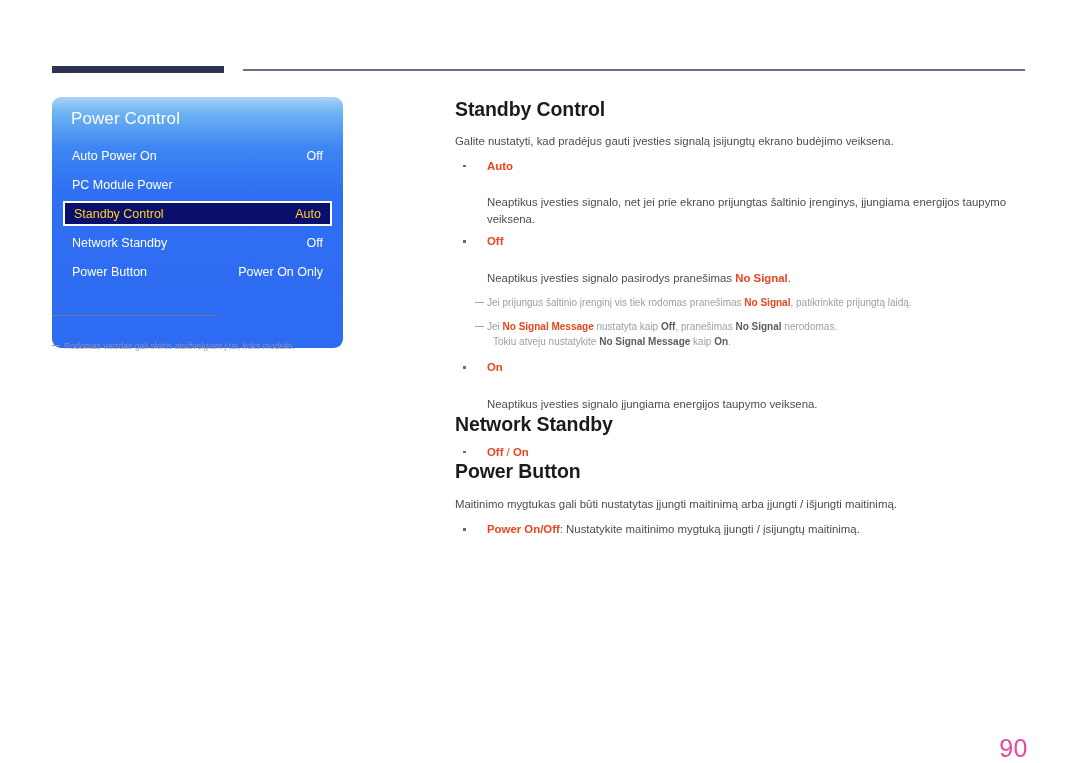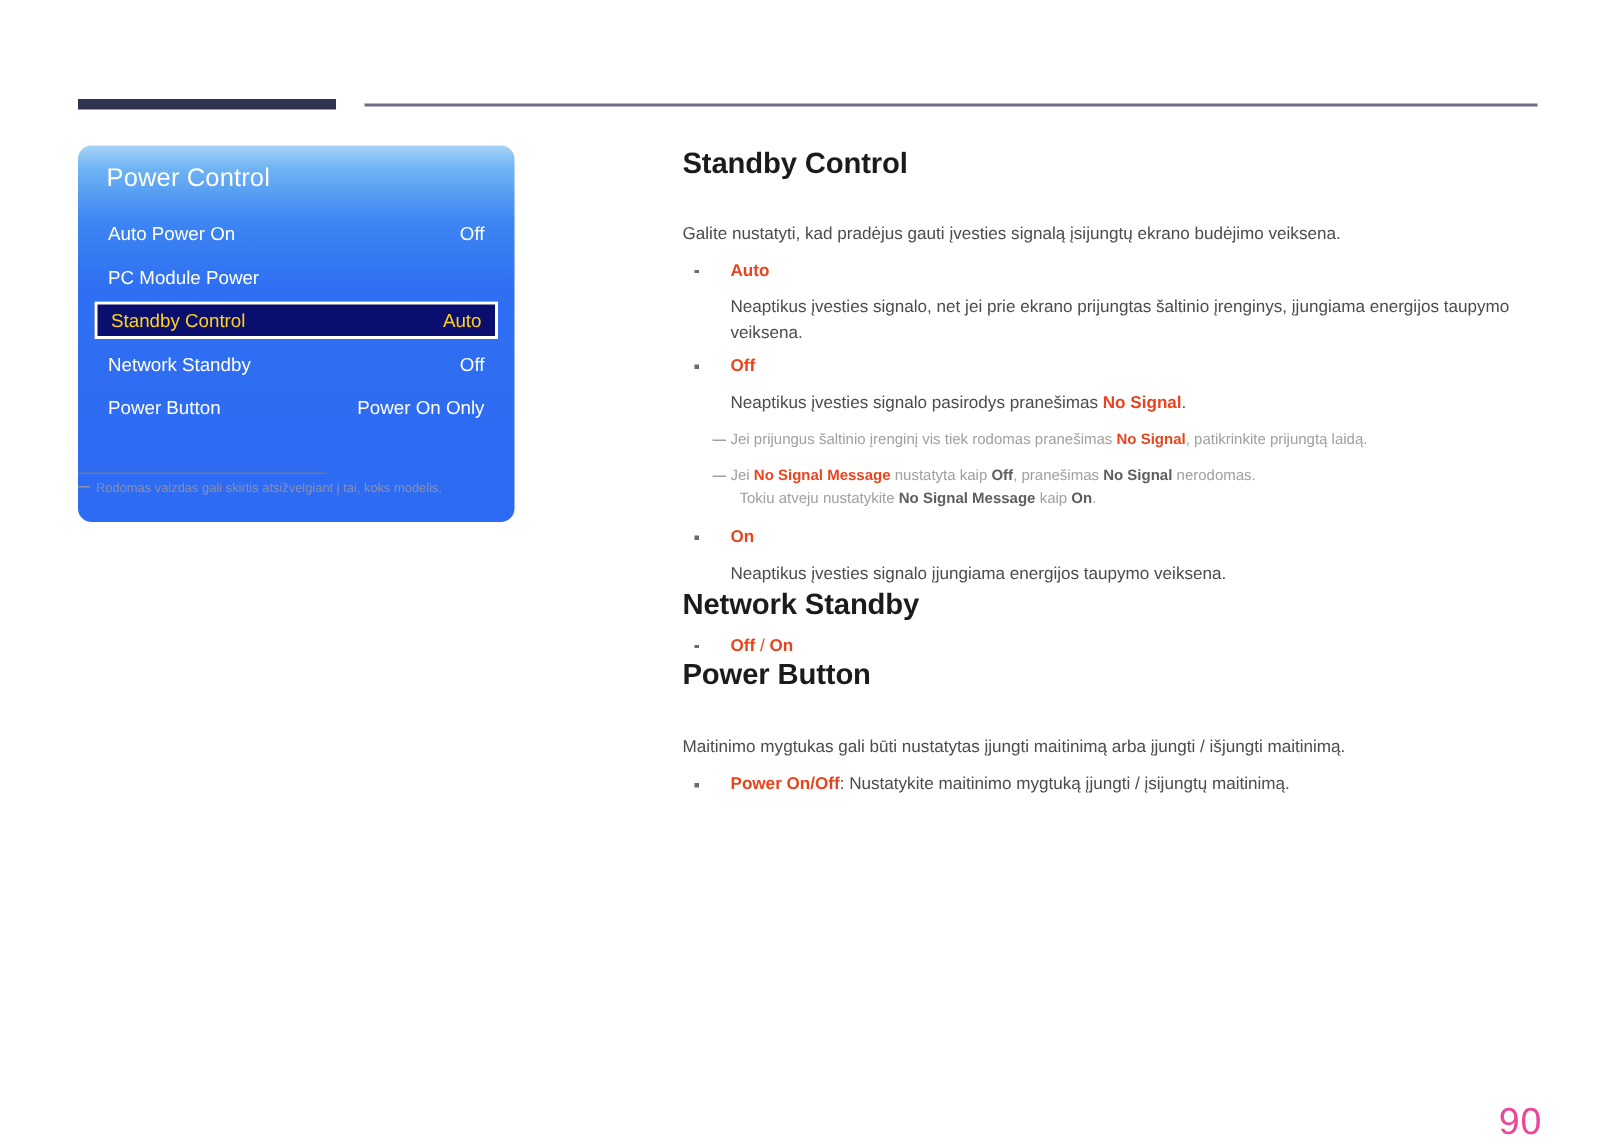--- a/index.html
+++ b/index.html
@@ -104,21 +104,21 @@
     position: absolute;
     left: 52px;
     top: 315px;
     width: 166px;
     height: 1px;
     background: #74759a;
   }
   .fn-line {
     position: absolute;
     left: 52px;
-    top: 320px;
+    top: 341px;
     width: 330px;
     font-size: 8.6px;
     color: #8f90ad;
     white-space: nowrap;
   }
   .fn-dash {
     display: inline-block;
     width: 8px;
     border-top: 1px solid #8f90ad;
     vertical-align: 3px;
@@ -137,21 +137,21 @@
     font-size: 19.5px;
     font-weight: bold;
     color: #1b1b1b;
     letter-spacing: -.1px;
     line-height: 1.2;
   }
   .sec-gap-nw { margin-top: 41px; }
   .sec-gap-pb { margin-top: 41px; }
 
   p.intro {
-    margin: 28px 0 0 0;
+    margin: 13px 0 0 0;
     font-size: 11.4px;
     color: #4c4c4c;
     line-height: 1.35;
   }
 
   ul.blist {
     list-style: none;
     margin: 8px 0 0 0;
     padding: 0;
   }
@@ -178,21 +178,21 @@
     font-weight: bold;
   }
   .kw {
     color: #e8451f;
     font-weight: bold;
   }
   .sub {
     display: block;
     color: #4c4c4c;
     font-weight: normal;
-    margin-top: 8px;
+    margin-top: 20px;
   }
 
   
   .note {
     position: relative;
     padding-left: 32px;
     margin-top: 9px;
     font-size: 10px;
     color: #a0a0a0;
     line-height: 1.5;

